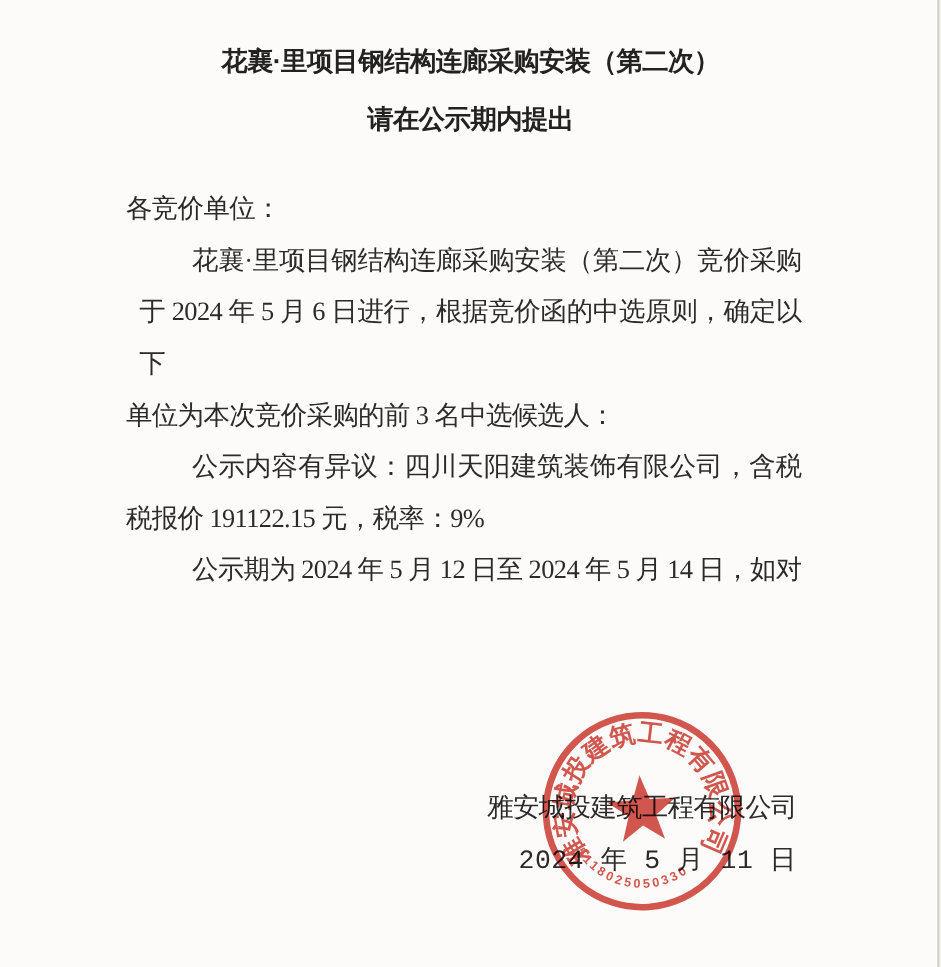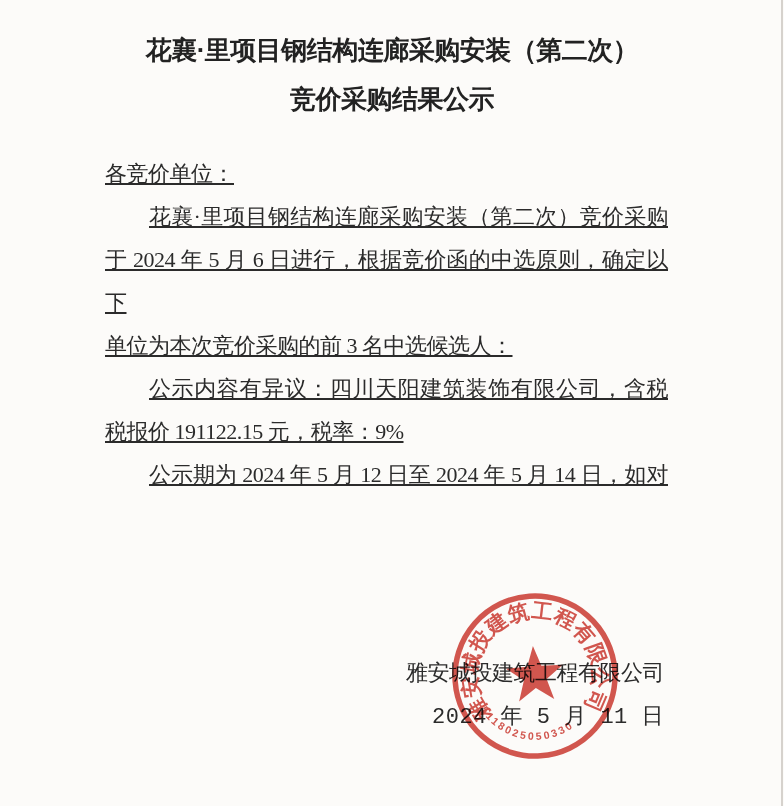--- a/index.html
+++ b/index.html
@@ -15,38 +15,38 @@
   }
   
   .title {
     position: absolute;
     top: 26px;
     left: 60px;
     right: 60px;
     text-align: center;
     font-family: "Liberation Sans", "DejaVu Sans", sans-serif;
     font-weight: 700;
-    font-size: 26px;
+    font-size: 22px;
     letter-spacing: -0.5px;
     line-height: 49px;
     color: #222;
   }
   
   .body {
     position: absolute;
     top: 152px;
     left: 105px;
     width: 563px;
     font-size: 22px;
     letter-spacing: -0.5px;
     line-height: 43px;
   }
-  .bl { white-space: pre-wrap; text-decoration: underline; }
+  .bl { white-space: pre-wrap; }
   .bl.ind { text-indent: 2em; }
-  .bl.fill { text-align: justify; text-align-last: justify; }
+  .bl.fill { text-align: justify; text-align-last: justify; margin-left: 11px; }
   
   .sig {
     position: absolute;
     top: 658px;
     right: 120px;
     text-align: right;
     font-size: 22px;
     letter-spacing: -0.5px;
     line-height: 30px;
   }
@@ -73,21 +73,21 @@
     opacity: 0.55;
   }
 </style>
 </head>
 <body>
 
 <div class="page">
 
   <div class="title">
     <div>花襄·里项目钢结构连廊采购安装（第二次）</div>
-    <div>竞价采购结果公示</div>
+    <div>请在公示期内提出</div>
   </div>
 
   <div class="body">
     <div class="bl">各竞价单位：</div>
     <div class="bl ind fill">花襄·里项目钢结构连廊采购安装（第二次）竞价采购</div>
     <div class="bl fill">于 2024 年 5 月 6 日进行，根据竞价函的中选原则，确定以下</div>
     <div class="bl">单位为本次竞价采购的前 3 名中选候选人：</div>
     <div class="bl ind fill">公示内容有异议：四川天阳建筑装饰有限公司，含税</div>
     <div class="bl">税报价 191122.15 元，税率：9%</div>
     <div class="bl ind fill">公示期为 2024 年 5 月 12 日至 2024 年 5 月 14 日，如对</div>

